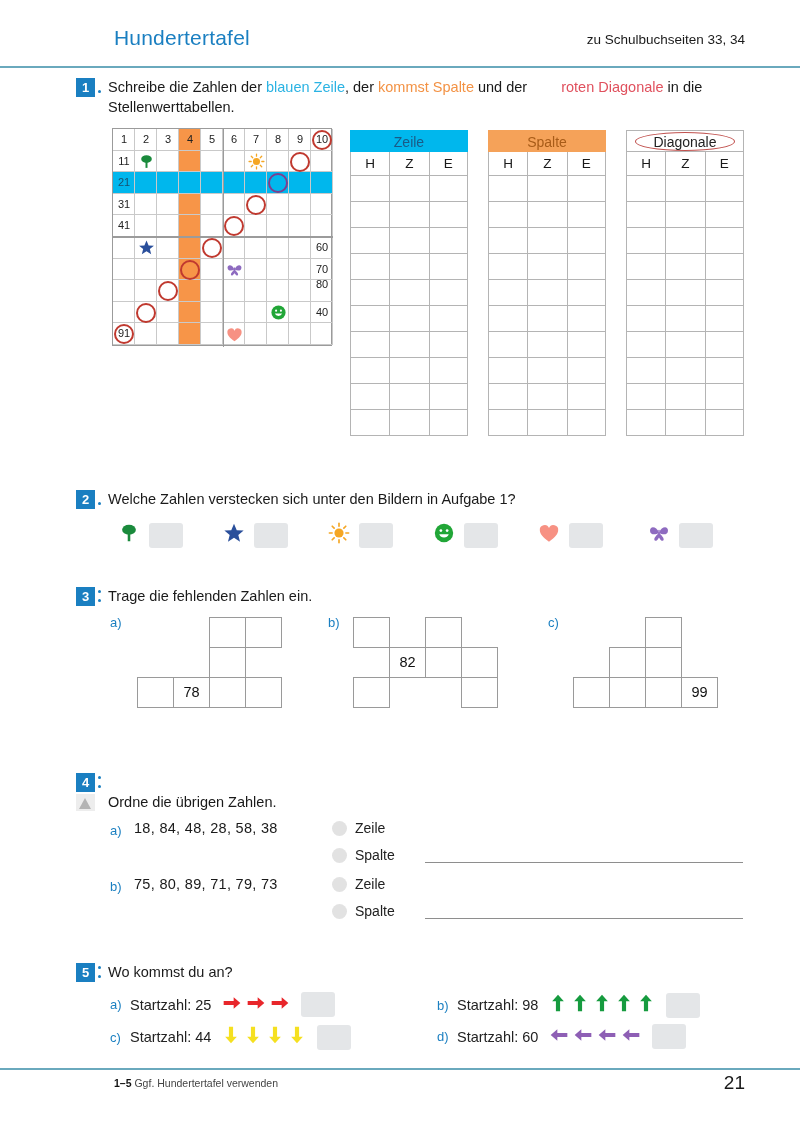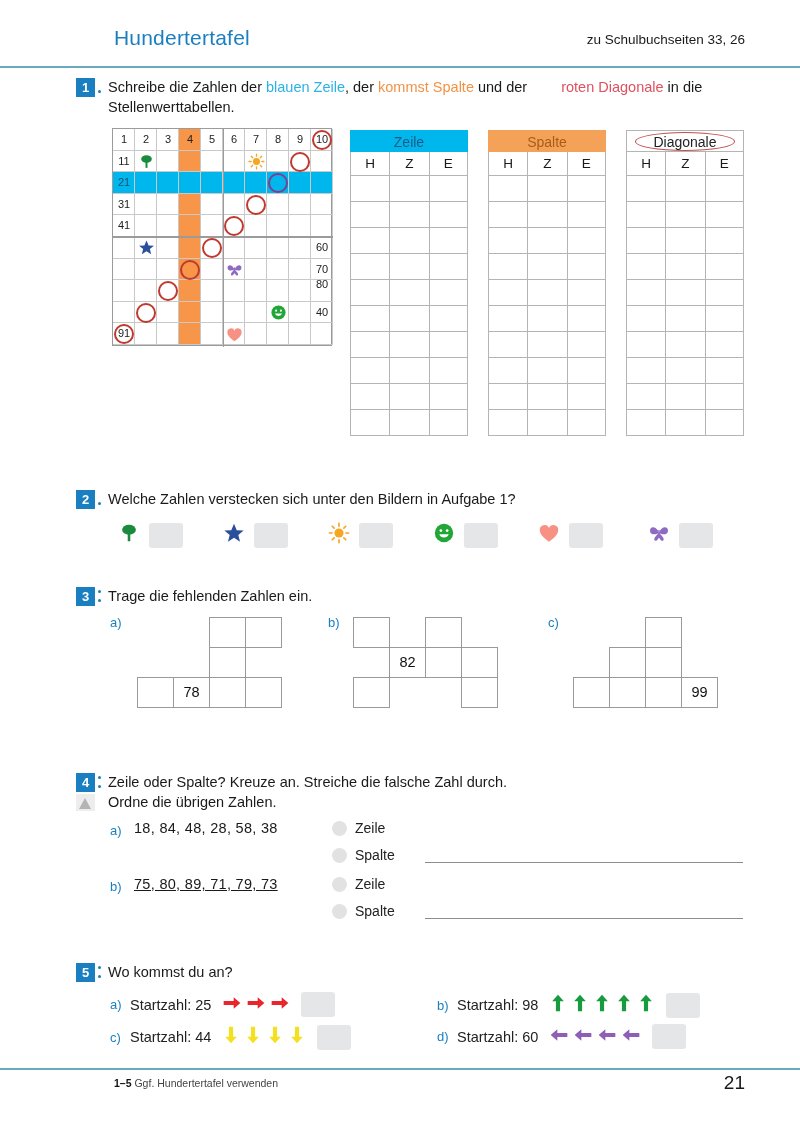--- a/index.html
+++ b/index.html
@@ -162,21 +162,21 @@
   .t5-row { position: absolute; display: flex; align-items: center; }
   .t5-letter { font-size: 13px; color: #1a7fc1; width: 20px; }
   .t5-start { font-size: 14.5px; color: #222; }
   .t5-arrows { display: flex; align-items: center; gap: 2px; margin: 0 10px; }
 </style>
 </head>
 <body>
 
 <div class="page-header">
   <div class="header-title">Hundertertafel</div>
-  <div class="header-ref">zu Schulbuchseiten 33, 26</div>
+  <div class="header-ref">zu Schulbuchseiten 33, 34</div>
   <div class="header-rule"></div>
 </div>
 
 <div class="task" style="left:76px; top:78px;">
   <div class="badge">1</div>
   <div class="badge-dot"></div>
   <div class="task-text">
     <span>Schreibe die Zahlen der </span><span class="c-blue">blauen Zeile</span><span>, der </span><span class="c-orange">kommst Spalte</span><span> und der </span><span class="c-red">roten Diagonale</span><span> in die Stellenwerttabellen.</span>
   </div>
 </div>
@@ -638,38 +638,38 @@
       <div class="poly-cell" style="left: 108px; top: 60px;">99</div>
     </div>
   </div>
 
 <div class="task" style="left:76px; top:773px;">
   <div class="badge">4</div>
   <div class="badge-dot2"></div>
   <div class="badge-dot"></div>
   <div class="badge-tri"></div>
   <div class="task-text">
-    <span>Zeile oder Spalte? Kreuze an. Streiche die falsche Zahl durch.</span><br>
+    <br>
     <span>Ordne die übrigen Zahlen.</span>
   </div>
 </div>
 <div id="task4-items">
     <div class="t4-item" style="left: 110px; top: 823px;">a)</div>
     <div class="t4-nums" style="left: 134px; top: 820px;">18, 84, 48, 28, 58, 38</div>
     <div class="t4-opt" style="left: 332px; top: 820px;">
       <span class="radio"></span>
       <span class="lbl">Zeile</span>
     </div>
     <div class="t4-opt" style="left: 332px; top: 847px;">
       <span class="radio"></span>
       <span class="lbl">Spalte</span>
     </div>
     <div class="t4-line" style="left: 425px; width: 318px; top: 862px;"></div>
     <div class="t4-item" style="left: 110px; top: 879px;">b)</div>
-    <div class="t4-nums" style="left: 134px; top: 876px; text-decoration: underline;">75, 80, 89, 71, 79, 73</div>
+    <div class="t4-nums" style="left: 134px; top: 876px;">75, 80, 89, 71, 79, 73</div>
     <div class="t4-opt" style="left: 332px; top: 876px;">
       <span class="radio"></span>
       <span class="lbl">Zeile</span>
     </div>
     <div class="t4-opt" style="left: 332px; top: 903px;">
       <span class="radio"></span>
       <span class="lbl">Spalte</span>
     </div>
     <div class="t4-line" style="left: 425px; width: 318px; top: 918px;"></div>
   </div>

